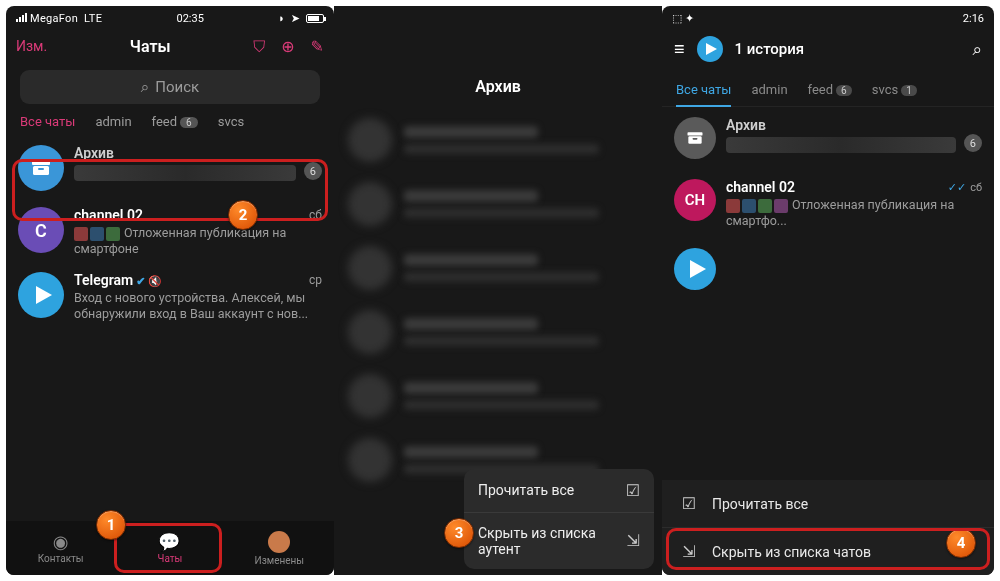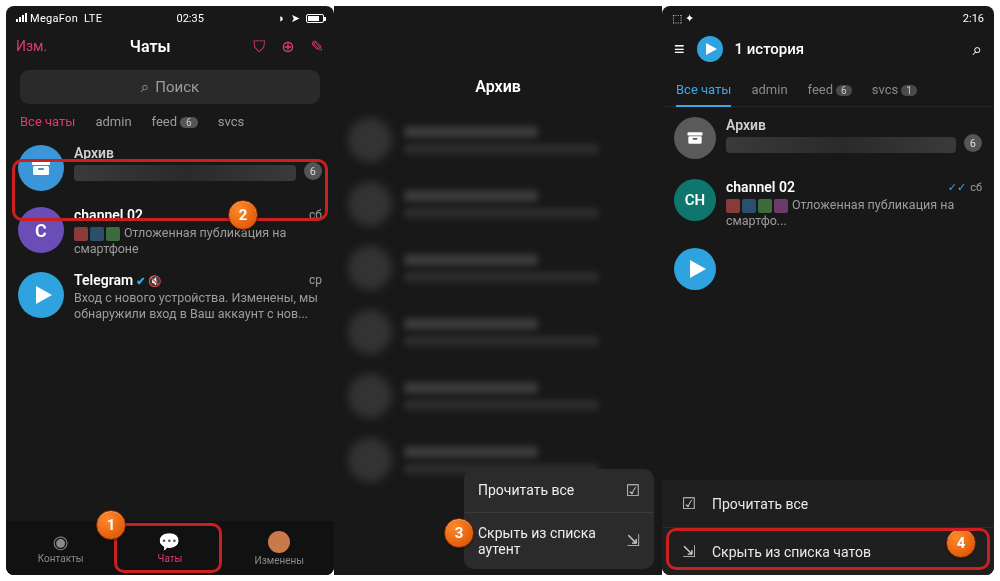--- a/index.html
+++ b/index.html
@@ -84,21 +84,21 @@
   .ctx3 .opt { display:flex; align-items:center; gap:14px; padding:14px 18px; color:#e9e9e9; font-size:14px;}
   .ctx3 .opt + .opt { border-top:1px solid #2c2c2c;}
   .ctx3 .ic { width:18px; text-align:center; font-size:16px; color:#ccc;}
 
   .av-archive{ background:#3a96d8; position:relative;}
   .av-archive svg{ width:24px; height:24px;}
   .av-archive2{ background:#5a5a5a;}
   .av-c { background:#6a4db6;}
   .av-tg { background:#2ea3df;}
   .av-tg:before{content:""; width:0; height:0; border-left:16px solid #fff; border-top:9px solid transparent; border-bottom:9px solid transparent; transform:translateX(3px);}
-  .av-ch { background:#0f766e;}
+  .av-ch { background:#be185d;}
 
   .verify{ color:#3fa7e4; font-size:11px; margin-left:3px;}
   .mute{ color:#7a7a7a; font-size:11px; margin-left:3px;}
 
   
   .sig { display:inline-flex; gap:1px; align-items:flex-end; height:9px;}
   .sig i{ width:2px; background:#fff; display:inline-block;}
   .sig i:nth-child(1){height:3px}.sig i:nth-child(2){height:5px}.sig i:nth-child(3){height:7px}.sig i:nth-child(4){height:9px}
   .batt{ width:18px; height:9px; border:1px solid #fff; border-radius:2px; position:relative;}
   .batt:after{content:"";position:absolute; right:-3px; top:2px; width:2px; height:4px; background:#fff;}
@@ -180,21 +180,21 @@
       </div>
     </div>
 
     <div class="row">
       <div class="av av-tg"></div>
       <div class="body">
         <div class="line1">
             <span class="name"><span>Telegram</span><span class="verify">✔</span><span class="mute">🔇</span></span>
             <span class="time">ср</span>
           </div>
-        <div class="line2">Вход с нового устройства. Изменены, мы обнаружили вход в Ваш аккаунт с нов...</div>
+        <div class="line2">Вход с нового устройства. Алексей, мы обнаружили вход в Ваш аккаунт с нов...</div>
       </div>
     </div>
 
     <div class="tabbar">
       <div class="t">
           <span class="ic">◉</span>
           <span>Контакты</span>
         </div>
       <div class="t active">
           <span class="ic">💬</span>

